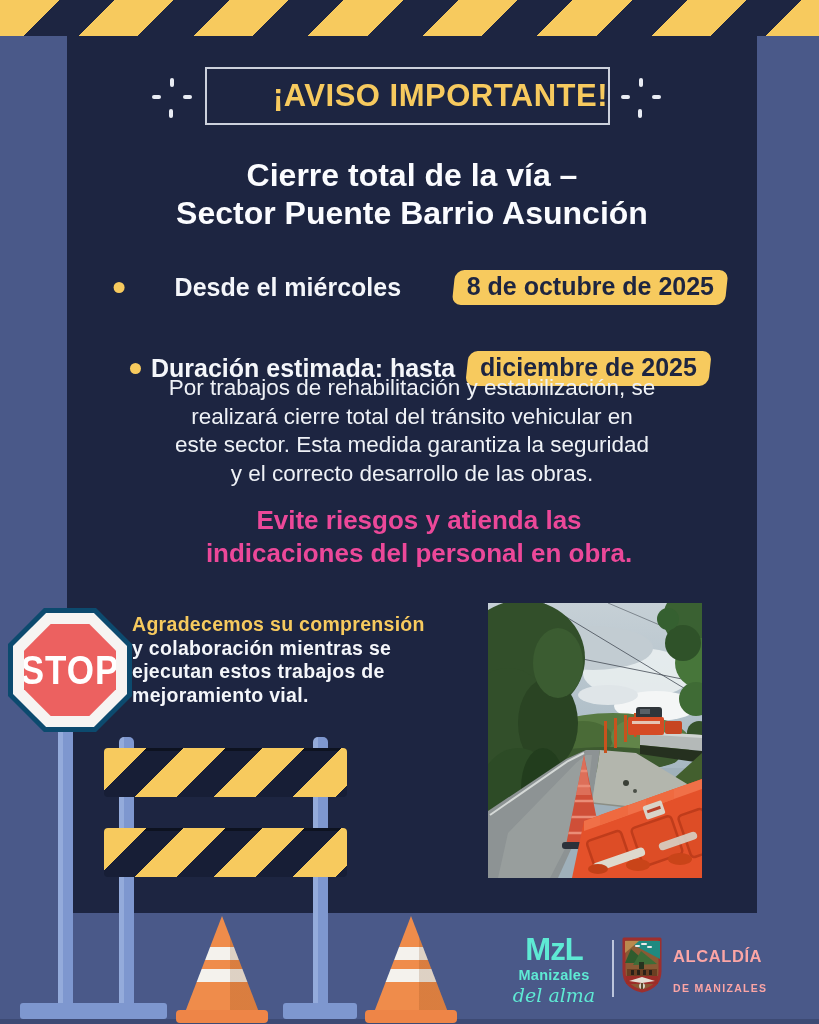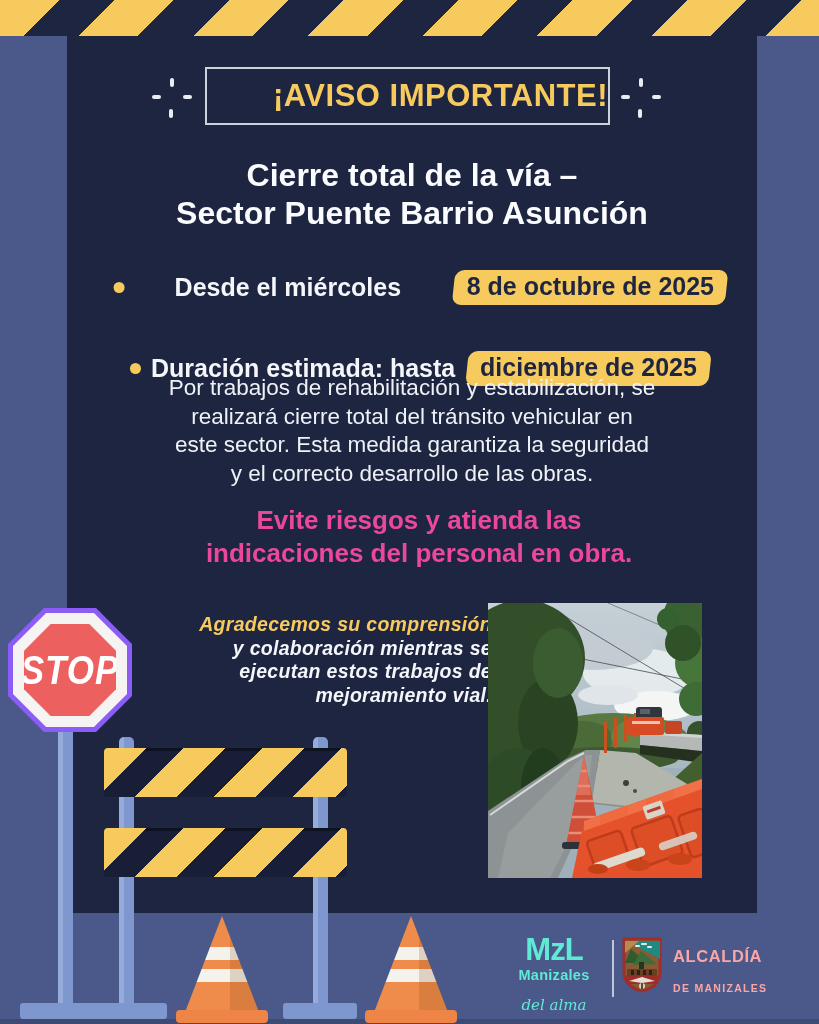--- a/index.html
+++ b/index.html
@@ -36,29 +36,29 @@
   .bullet-label{color:#f4f6fa;font-size:25px;font-weight:700;margin-right:12px;}
   .pill{background:#f7ca5e;border-radius:9px;transform:skewX(-6deg);padding:2px 13px 4px;}
   .pill span{display:inline-block;transform:skewX(6deg);color:#1d2541;font-size:25px;font-weight:700;}
 
   .paragraph{position:absolute;left:0;top:338px;width:100%;text-align:center;color:#eef1f6;
     font-size:22.5px;line-height:28.5px;font-weight:500;}
 
   .cta{position:absolute;left:0;top:468px;width:100%;text-align:center;color:#ec4899;
     font-size:26px;line-height:33px;font-weight:800;margin-left:7px;}
 
-  .gratitude{position:absolute;left:65px;top:577px;width:360px;text-align:right;
-    font-size:19.5px;line-height:23.5px;font-weight:700;color:#f4f6fa;letter-spacing:.3px;font-style:italic;}
+  .gratitude{position:absolute;left:65px;top:577px;width:360px;text-align:left;
+    font-size:19.5px;line-height:23.5px;font-weight:700;color:#f4f6fa;letter-spacing:.3px;}
   .gratitude .hl{color:#f7ca5e;}
 
   .photo{position:absolute;left:421px;top:567px;width:214px;height:275px;overflow:hidden;background:#9fb0ba;}
 
   
   .oct{clip-path:polygon(29% 0%,71% 0%,100% 29%,100% 71%,71% 100%,29% 100%,0% 71%,0% 29%);}
-  .stop-sign{position:absolute;left:8px;top:608px;width:124px;height:124px;background:#8b5cf6;z-index:3;font-style:italic;}
+  .stop-sign{position:absolute;left:8px;top:608px;width:124px;height:124px;background:#0c4a6e;z-index:3;}
   .stop-ring{position:absolute;inset:5px;background:#f6f4f2;}
   .stop-inner{position:absolute;inset:11px;background:#ec6160;display:flex;align-items:center;justify-content:center;}
   .stop-text{color:#ffffff;font-size:35px;font-weight:900;letter-spacing:1px;transform:scaleY(1.15);}
 
   .post{position:absolute;width:15px;background:linear-gradient(90deg,#94abdb 0 35%,#7e97cf 35%);
     border-radius:5px 5px 0 0;z-index:2;}
   .post-stop{left:58px;top:720px;height:285px;}
   .post-b1{left:119px;top:737px;height:268px;}
   .post-b2{left:313px;top:737px;height:268px;}
 
@@ -80,21 +80,21 @@
     background:linear-gradient(180deg,#ef8c4b 0 33%,#f4f2ed 33% 46%,#ef8c4b 46% 56%,#f4f2ed 56% 69%,#ef8c4b 69% 100%);}
   .cone-shade{position:absolute;left:0;top:0;width:96px;height:95px;
     clip-path:polygon(50% 0,88% 100%,12% 100%);
     background:linear-gradient(90deg,transparent 0 58%,rgba(120,60,10,.18) 58%);}
   .cone-base{position:absolute;left:2px;top:94px;width:92px;height:13px;background:#ee8547;border-radius:4px;}
 
   
   .mzl-block{position:absolute;left:498px;top:934px;width:112px;text-align:center;color:#5eead4;z-index:2;}
   .mzl-word{font-size:31px;font-weight:800;letter-spacing:-1px;line-height:32px;}
   .mzl-city{font-size:14.5px;font-weight:800;letter-spacing:.3px;margin-top:1px;}
-  .mzl-tag{font-family:"DejaVu Serif",serif;font-style:italic;font-size:15px;margin-top:13px;}
+  .mzl-tag{font-family:"DejaVu Serif",serif;font-style:italic;font-size:19px;margin-top:1px;}
   .footer-divider{position:absolute;left:612px;top:940px;width:2px;height:57px;background:#bcc5dc;z-index:2;}
   .shield{position:absolute;left:621px;top:937px;width:42px;height:56px;z-index:2;}
   .alc-block{position:absolute;left:673px;top:947px;color:#fca5a5;z-index:2;}
   .alc-line1{font-size:16.5px;font-weight:800;letter-spacing:.6px;}
   .alc-line2{font-size:10.5px;font-weight:700;letter-spacing:1.3px;margin-top:16px;}
 </style>
 </head>
 <body>
 
 <div class="canvas">

